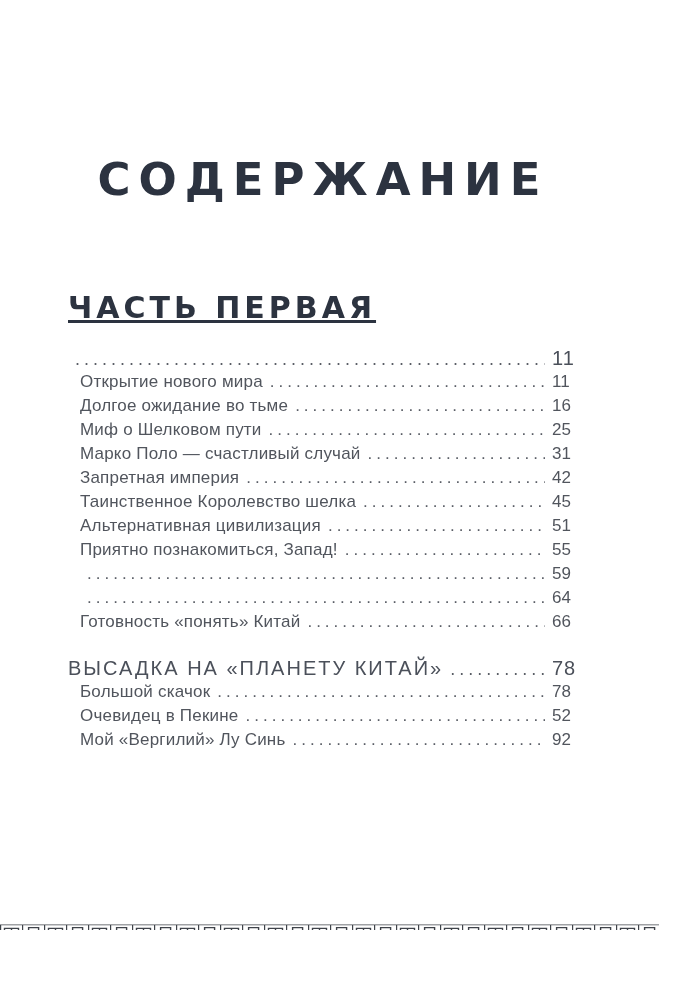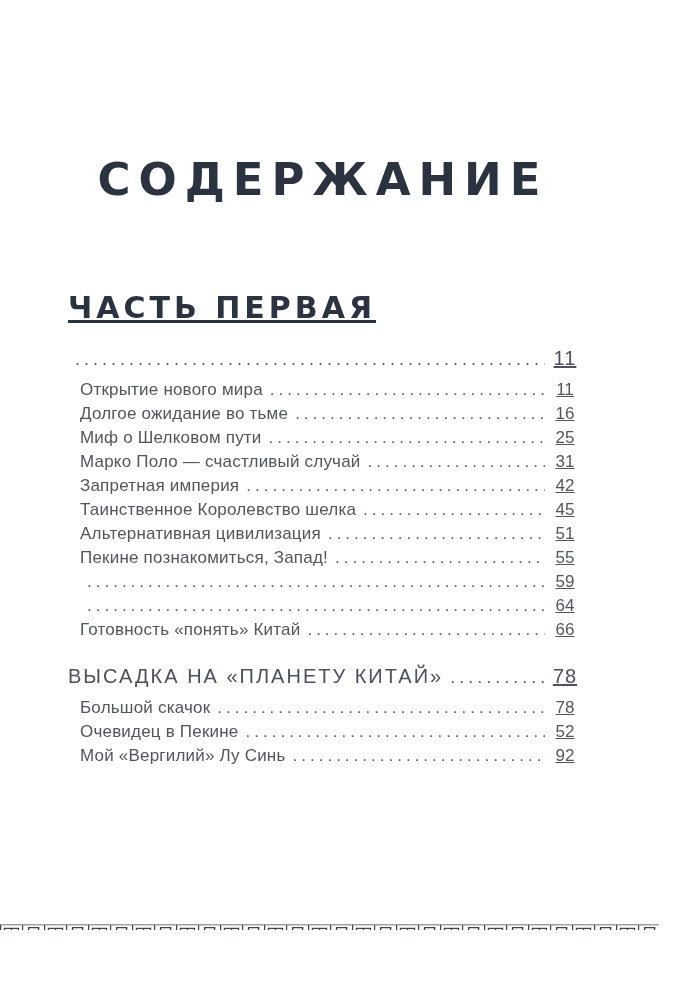--- a/index.html
+++ b/index.html
@@ -43,21 +43,21 @@
     align-items:baseline;
     height:24px;
     line-height:24px;
   }
   .heading-row{
     font-size:20px;
     letter-spacing:2px;
     color:#4b505a;
   }
   .heading-row .label{white-space:nowrap; flex:0 0 auto;}
-  .entries{margin-top:8px;}
+  .entries{margin-top:0;}
   .entry-row{
     padding-left:12px;
     font-size:17px;
     color:#51555d;
   }
   .entry-row .label{white-space:nowrap; flex:0 0 auto; letter-spacing:0.2px;}
   .dots{
     flex:1 1 auto;
     overflow:hidden;
     white-space:nowrap;
@@ -68,23 +68,22 @@
   .dots::after{
     content:"..........................................................................................................................................";
     font-size:17px;
     letter-spacing:4px;
     font-weight:400;
   }
   .heading-row .dots::after{font-size:18px;}
   .pg{
     flex:0 0 auto;
     min-width:26px;
-    text-align:center;
-    white-space:nowrap;
-    text-decoration:underline;
+    text-align:left;
+    white-space:nowrap;
   }
   .heading-row .pg{letter-spacing:1px;}
   
   .fret-border{
     position:absolute;
     left:0;
     top:924px;
     width:659px;
     height:31px;
   }
@@ -142,21 +141,21 @@
     <span class="pg">45</span>
   </div>
 
   <div class="row entry-row">
     <span class="label">Альтернативная цивилизация</span>
     <span class="dots"></span>
     <span class="pg">51</span>
   </div>
 
   <div class="row entry-row">
-    <span class="label">Пекине познакомиться, Запад!</span>
+    <span class="label">Приятно познакомиться, Запад!</span>
     <span class="dots"></span>
     <span class="pg">55</span>
   </div>
 
   <div class="row entry-row">
     <span class="dots"></span>
     <span class="pg">59</span>
   </div>
 
   <div class="row entry-row">

